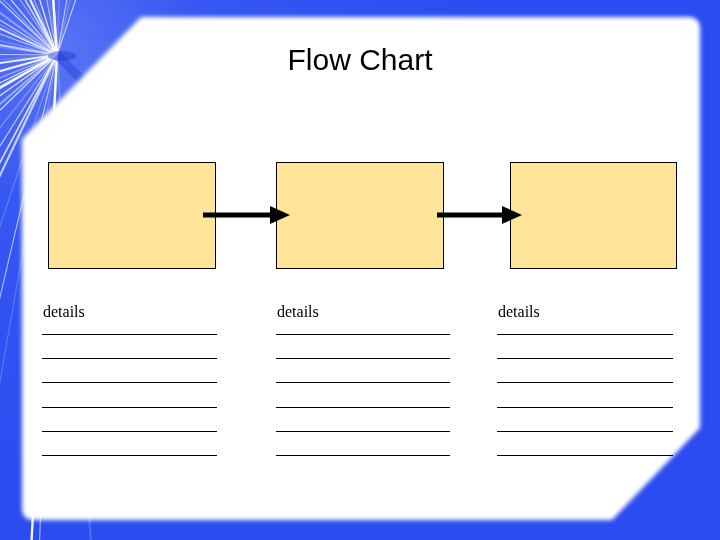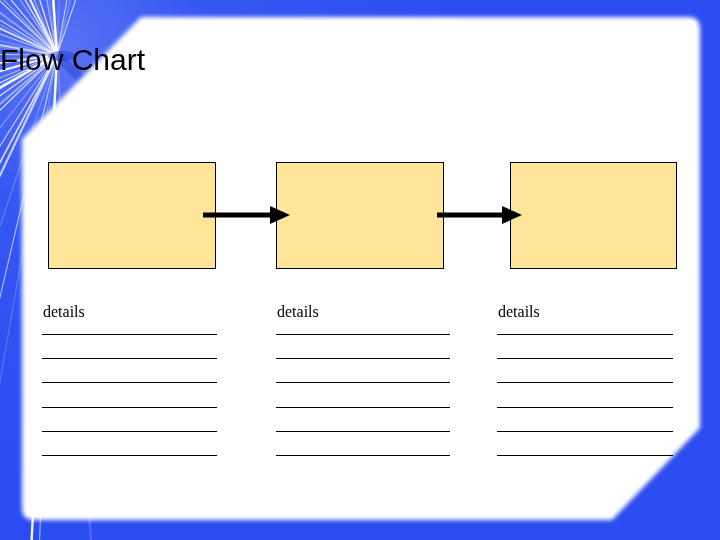--- a/index.html
+++ b/index.html
@@ -4,21 +4,21 @@
 <style>
   html,body{margin:0;padding:0;background:#888;}
   .slide{
     position:relative;width:720px;height:540px;overflow:hidden;
     background:#2b4cf0;
     font-family:"Liberation Sans",sans-serif;
   }
   svg.bg{position:absolute;left:0;top:0;width:720px;height:540px;display:block;}
   svg.overlay{position:absolute;left:0;top:0;width:720px;height:540px;pointer-events:none;}
   .title{
-    position:absolute;top:44px;left:0;width:720px;text-align:left;
+    position:absolute;top:44px;left:0;width:720px;text-align:center;
     font-size:30px;line-height:32px;letter-spacing:0px;
     color:var(--title_text,#000);
   }
   .box{
     position:absolute;box-sizing:border-box;
     background:var(--box_fill,#ffe59a);
     border:1px solid var(--box_border,#000);
   }
   .b1{left:48px;top:162px;width:168px;height:107px;}
   .b2{left:276px;top:162px;width:168px;height:107px;}

